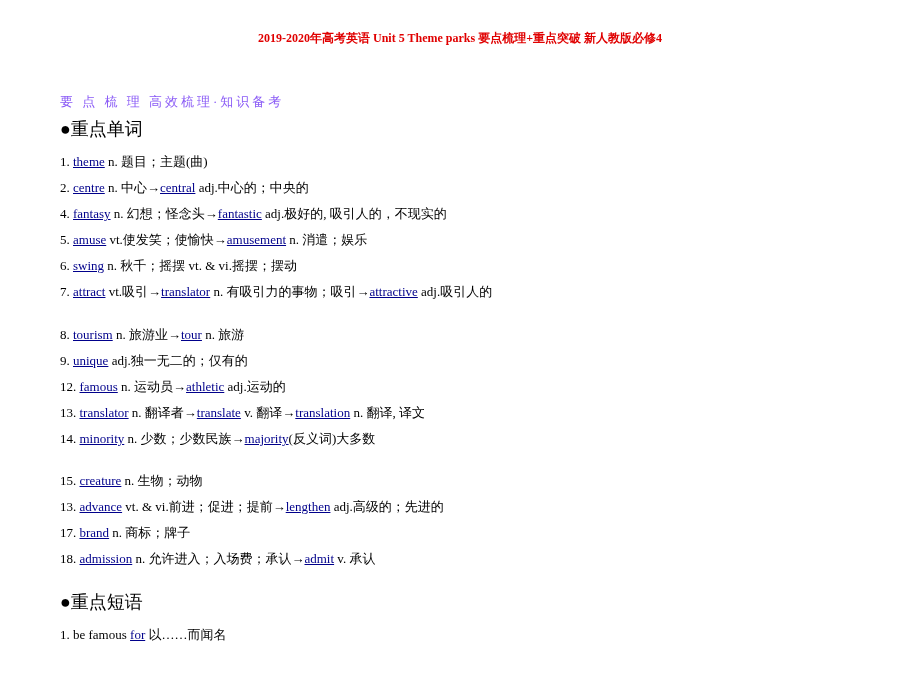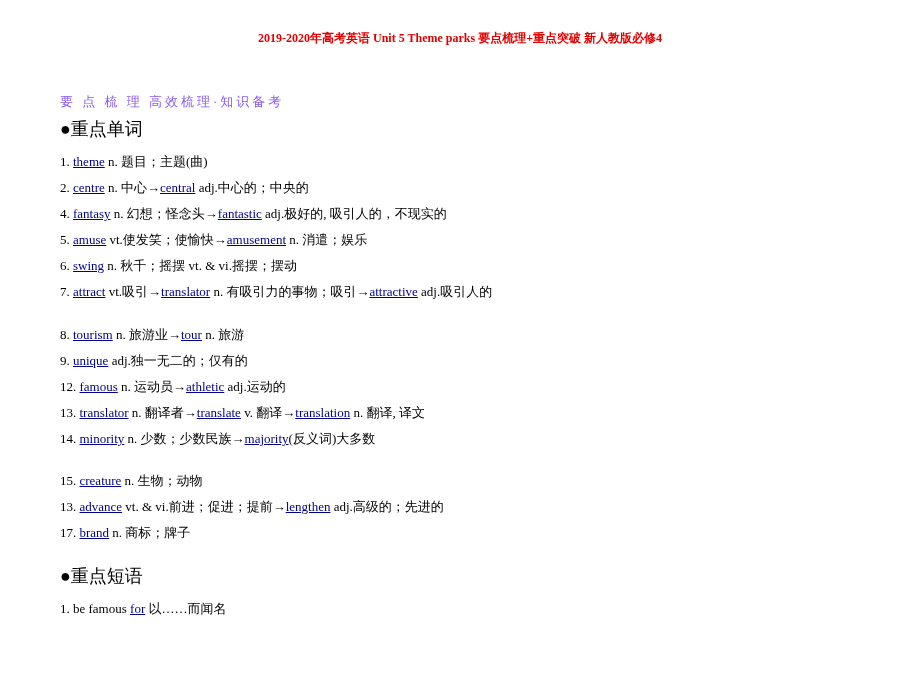--- a/index.html
+++ b/index.html
@@ -118,20 +118,23 @@
     <ul class="word-list">
       <li>
         <span>15. </span><a>creature</a><span> n. 生物；动物</span>
       </li>
       <li>
         <span>13. </span><a>advance</a><span> vt. &amp; vi.前进；促进；提前→</span><a>lengthen</a><span> adj.高级的；先进的</span>
       </li>
       <li>
         <span>17. </span><a>brand</a><span> n. 商标；牌子</span>
       </li>
+      <li>
+        <span>18. </span><a>admission</a><span> n. 允许进入；入场费；承认→</span><a>admit</a><span> v. 承认</span>
+      </li>
     </ul>
   </div>
 </div>
 
 <div class="bullet-header">●重点短语</div>
 
 <div class="phrase-section">
   <ul class="word-list">
     <li>
       <span>1. be famous </span><a>for</a><span>        以……而闻名</span>

